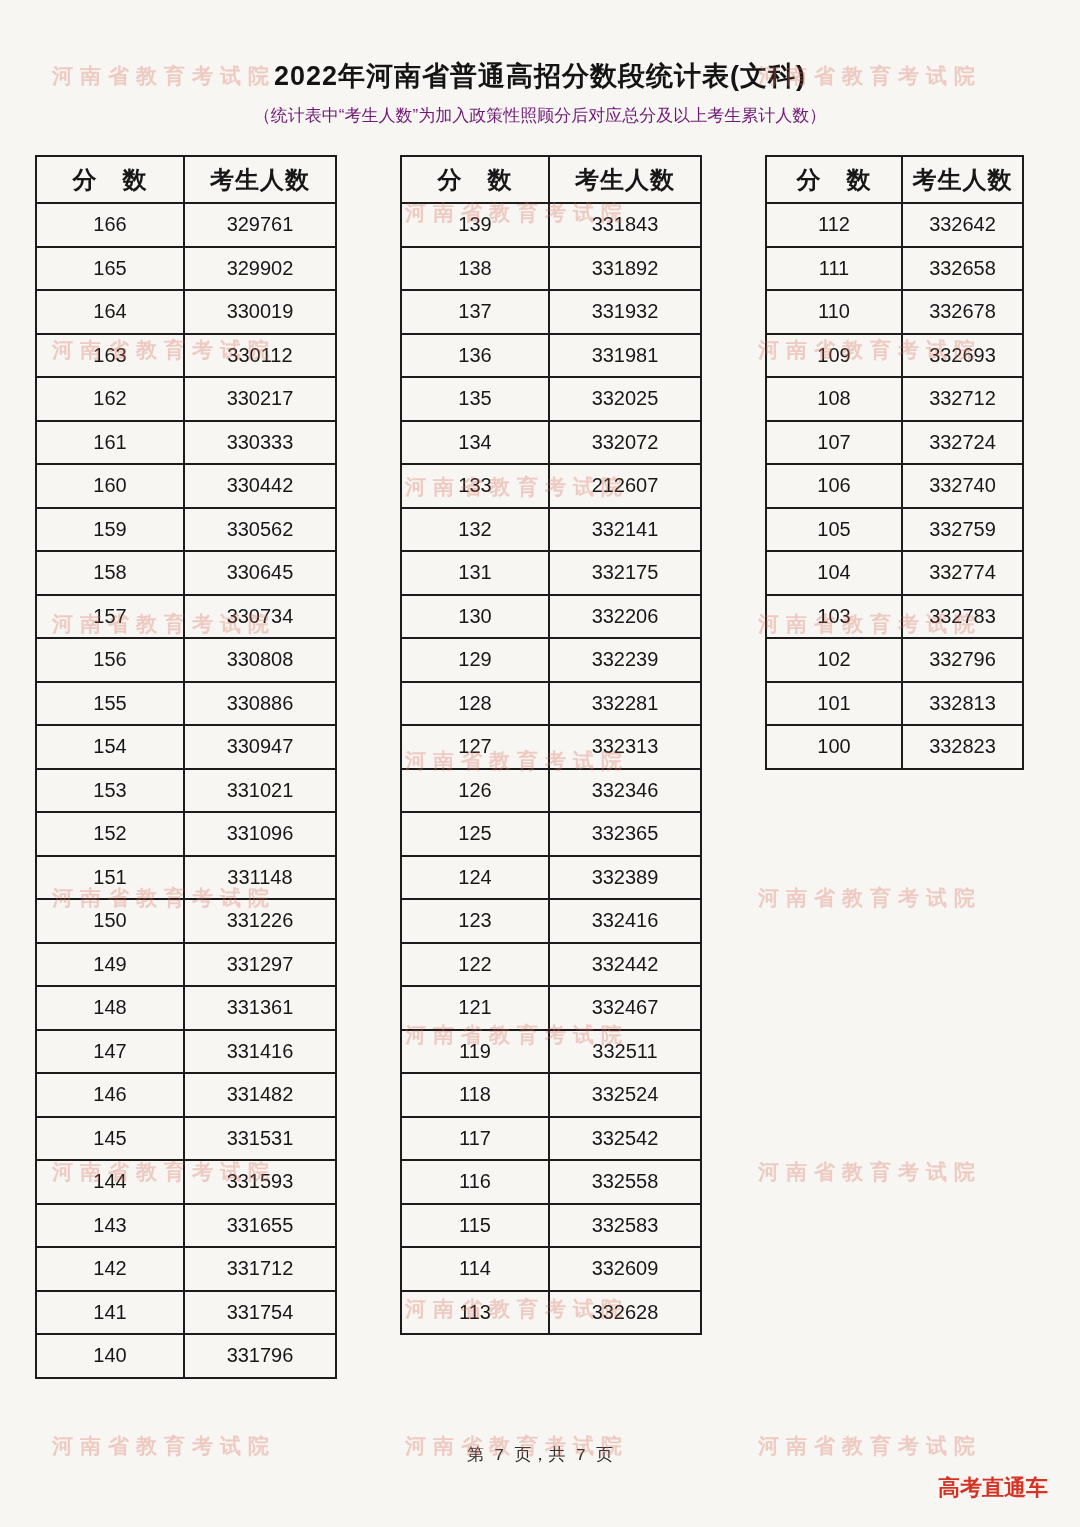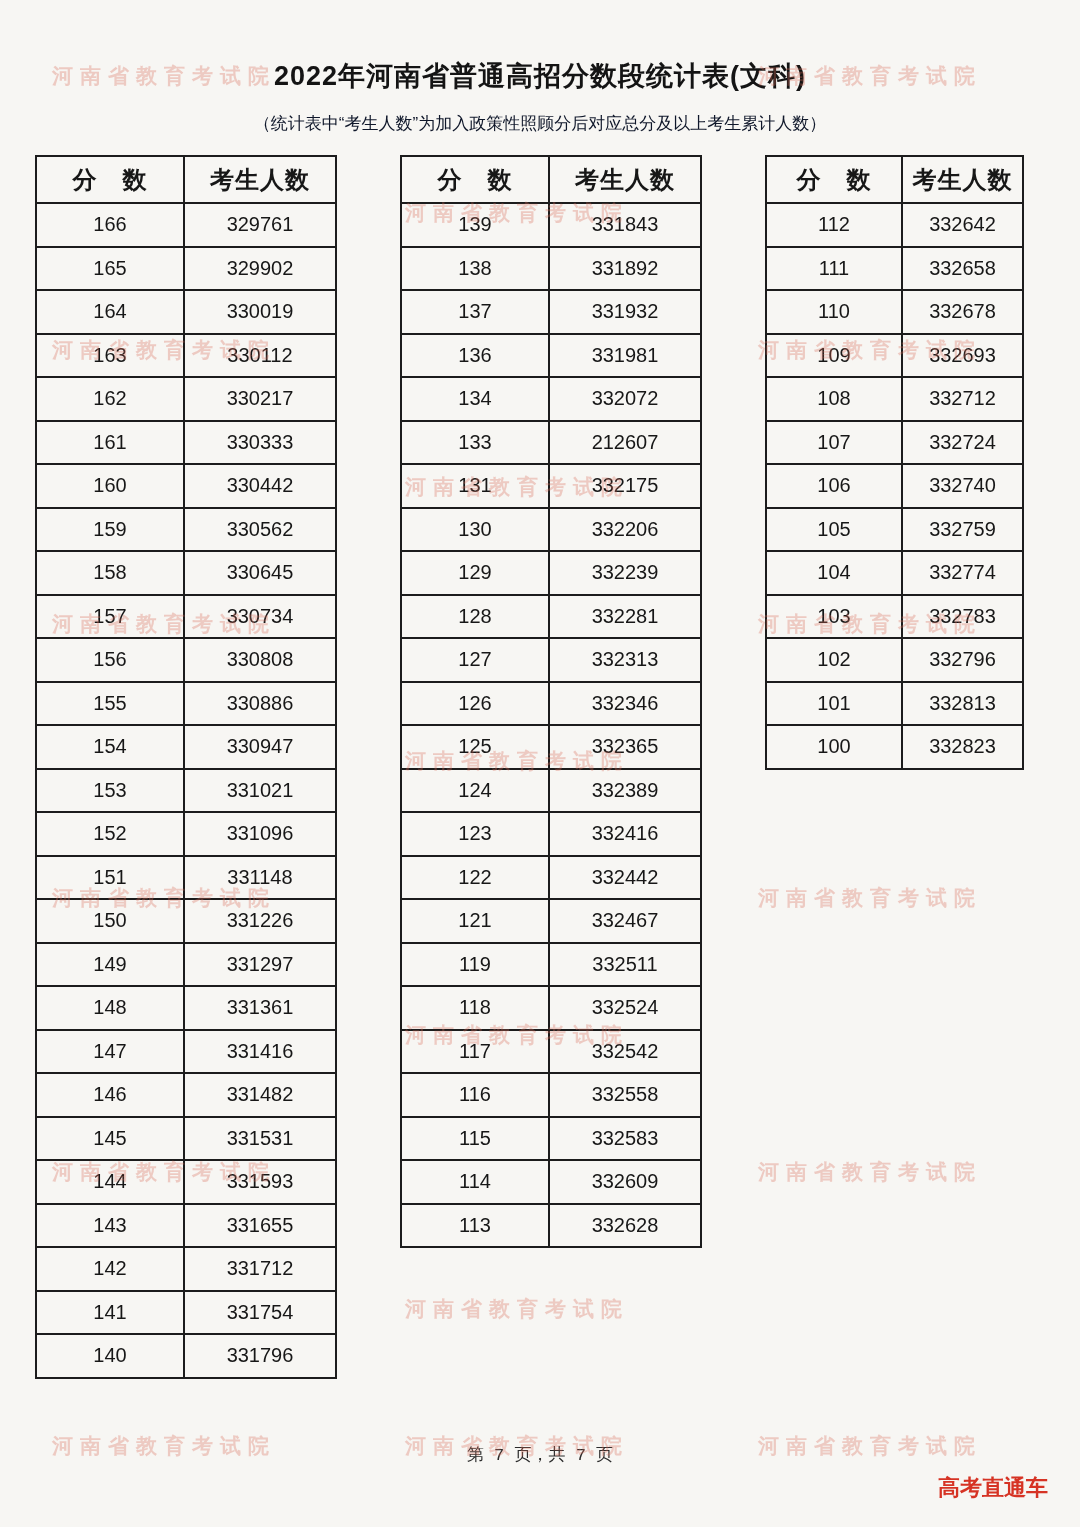--- a/index.html
+++ b/index.html
@@ -8,22 +8,22 @@
     width:1080px; height:1527px; position:relative; overflow:hidden;
     background:#f7f6f3;
     font-family:"Liberation Sans","DejaVu Sans",sans-serif;
   }
   .title {
     position:absolute; top:58px; left:0; width:100%;
     text-align:center; font-size:27px; font-weight:bold; color:#141414;
     letter-spacing:1px; z-index:2;
   }
   .subtitle {
-    position:absolute; top:112px; left:0; width:100%;
-    text-align:center; font-size:17px; color:#0f172a; z-index:2;
+    position:absolute; top:104px; left:0; width:100%;
+    text-align:center; font-size:17px; color:#701a75; z-index:2;
   }
   table.score-table {
     position:absolute; top:155px; border-collapse:collapse; z-index:2;
     background:transparent;
   }
   .score-table th, .score-table td {
     border:2px solid #1c1c1c; text-align:center; vertical-align:middle;
     color:#171717; font-weight:normal;
   }
   .score-table th { height:47px; font-size:24px; font-weight:bold; letter-spacing:1px; }
@@ -214,26 +214,34 @@
       </tr>
       <tr>
         <td class="col-score">137</td>
         <td class="col-count">331932</td>
       </tr>
       <tr>
         <td class="col-score">136</td>
         <td class="col-count">331981</td>
       </tr>
       <tr>
+        <td class="col-score">135</td>
+        <td class="col-count">332025</td>
+      </tr>
+      <tr>
         <td class="col-score">134</td>
         <td class="col-count">332072</td>
       </tr>
       <tr>
         <td class="col-score">133</td>
         <td class="col-count">212607</td>
+      </tr>
+      <tr>
+        <td class="col-score">132</td>
+        <td class="col-count">332141</td>
       </tr>
       <tr>
         <td class="col-score">131</td>
         <td class="col-count">332175</td>
       </tr>
       <tr>
         <td class="col-score">130</td>
         <td class="col-count">332206</td>
       </tr>
       <tr>

